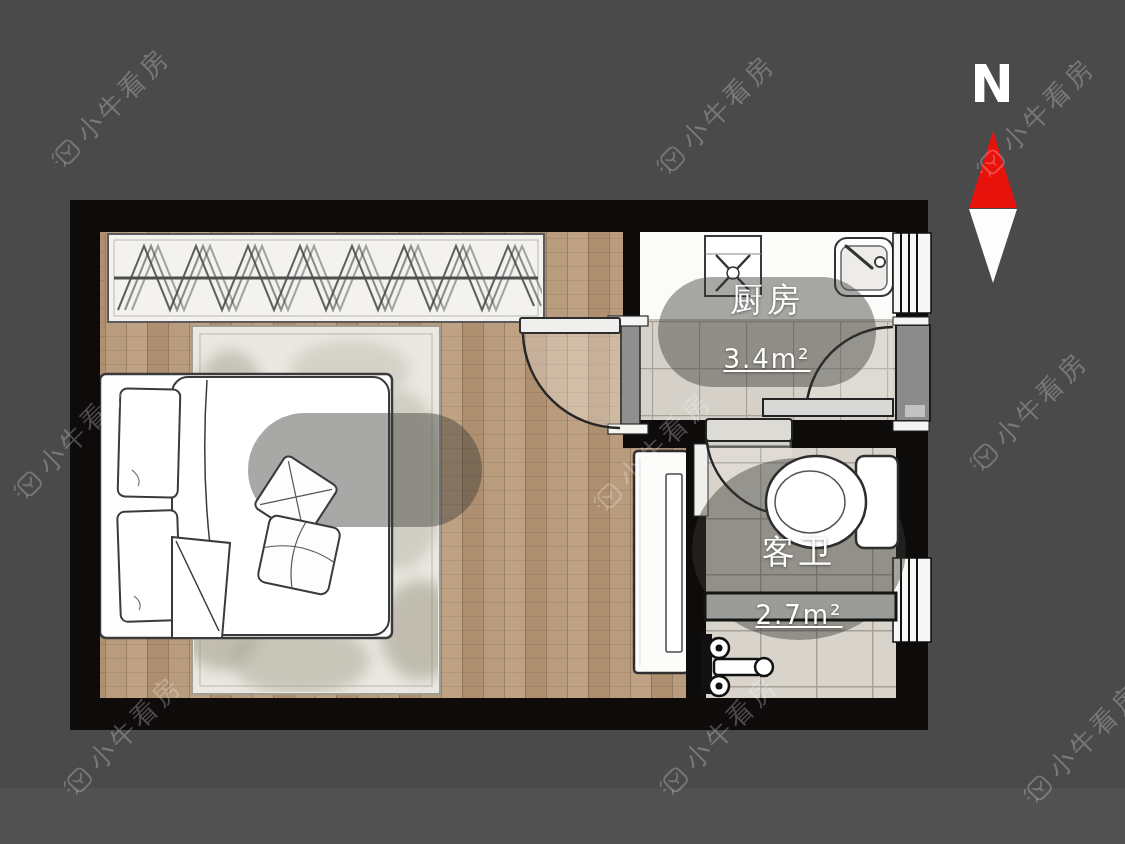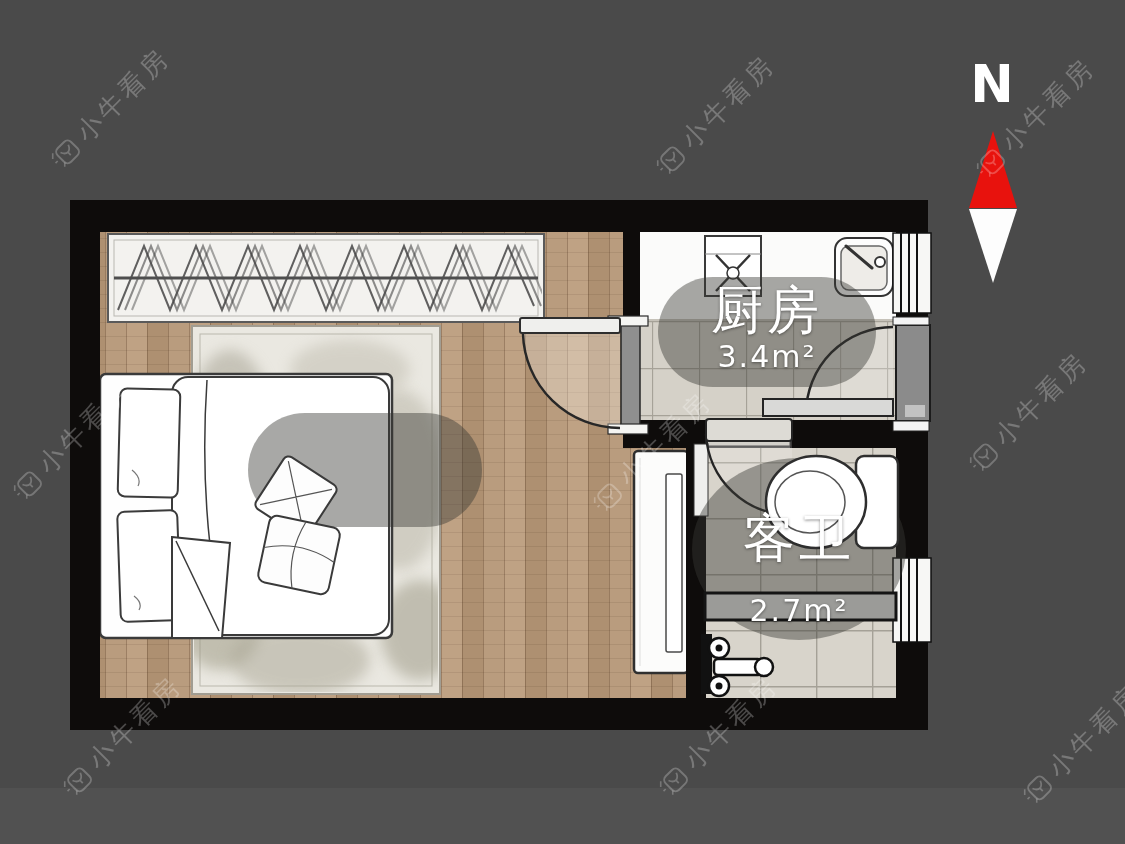--- a/index.html
+++ b/index.html
@@ -10,23 +10,23 @@
   .plan-svg{position:absolute;left:0;top:0;z-index:1;}
   .over-svg{position:absolute;left:0;top:0;z-index:3;pointer-events:none;}
   
   .pill{position:absolute;z-index:2;background:rgba(56,56,53,.44);}
   .pill-master{left:248px;top:413px;width:234px;height:114px;border-radius:60px;}
   .pill-kitchen{left:658px;top:277px;width:218px;height:110px;border-radius:55px;}
   .pill-bath{left:692px;top:458px;width:214px;height:182px;border-radius:50%;}
   .pill-text{position:absolute;z-index:4;display:flex;flex-direction:column;align-items:center;justify-content:space-between;color:#fff;text-shadow:0 1px 3px rgba(0,0,0,.45);}
   .pt-master{left:248px;top:417px;width:234px;height:96px;}
   .pt-kitchen{left:658px;top:284px;width:218px;height:88px;}
-  .pt-bath{left:692px;top:512px;width:214px;height:92px;gap:32px;}
-  .room-name{font-size:52px;letter-spacing:4px;line-height:1;}
-  .room-area{font-size:30px;letter-spacing:2px;line-height:1;}
+  .pt-bath{left:692px;top:536px;width:214px;height:92px;gap:32px;}
+  .room-name{font-size:33px;letter-spacing:4px;line-height:1;font-family:Liberation Serif, serif;}
+  .room-area{font-size:26px;letter-spacing:2px;line-height:1;text-decoration:underline;}
   
   .compass{position:absolute;z-index:5;}
   .compass-n{position:absolute;left:962px;top:58px;width:60px;text-align:center;font-size:52px;font-weight:bold;color:#fff;line-height:1;z-index:5;}
   .needle-up{position:absolute;left:969px;top:131px;width:0;height:0;border-left:24px solid transparent;border-right:24px solid transparent;border-bottom:77px solid #e8120d;z-index:5;}
   .needle-down{position:absolute;left:969px;top:209px;width:0;height:0;border-left:24px solid transparent;border-right:24px solid transparent;border-top:74px solid #fdfdfd;z-index:5;}
   
   .wm{position:absolute;z-index:6;display:flex;align-items:center;gap:7px;color:rgba(255,255,255,.26);transform:translate(-50%,-50%) rotate(-45deg);white-space:nowrap;pointer-events:none;}
   .wm span{font-size:26px;letter-spacing:4px;}
   .wm svg{opacity:.95;}
 </style>

